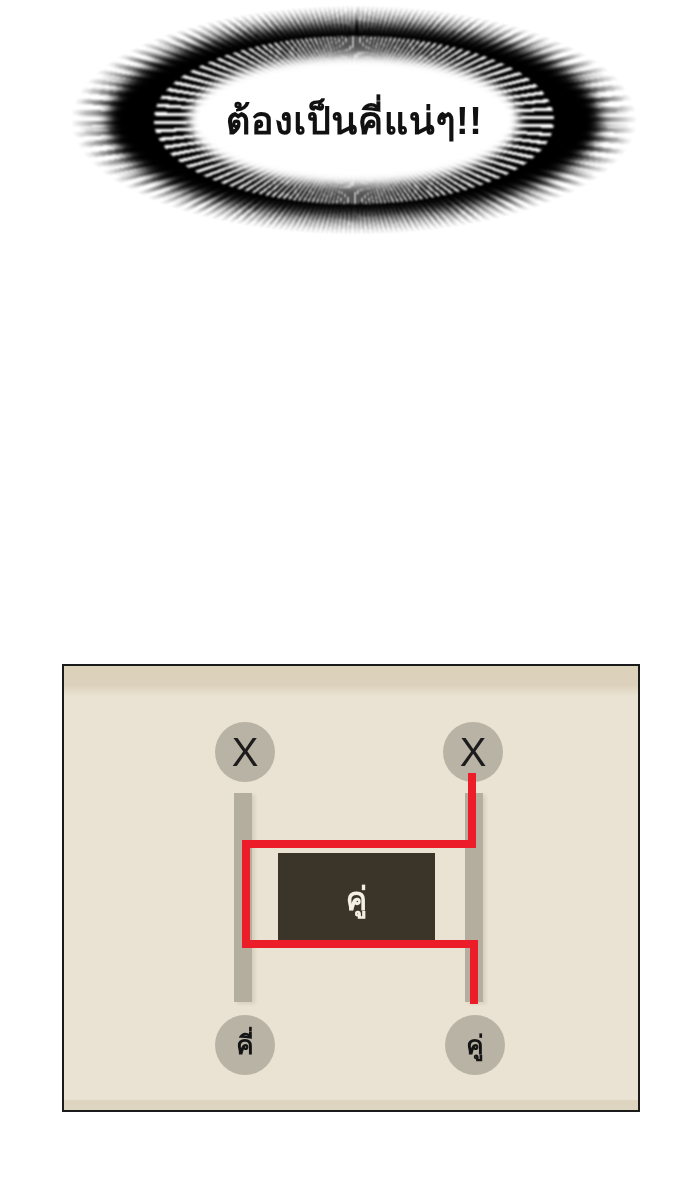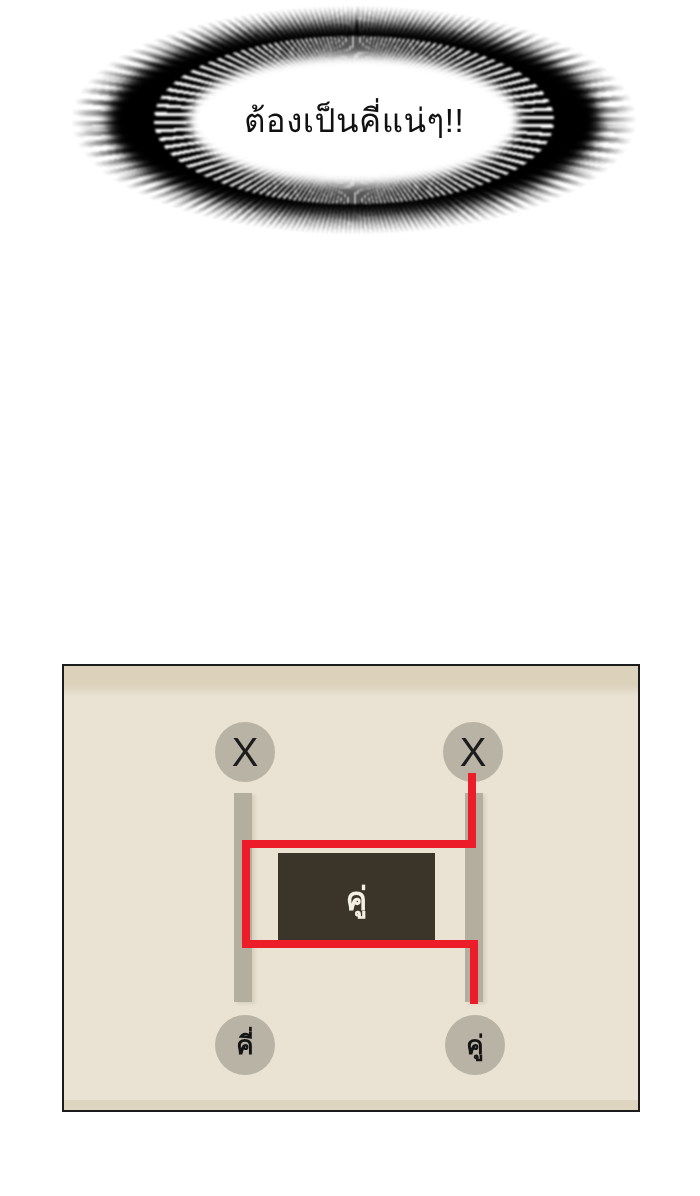--- a/index.html
+++ b/index.html
@@ -29,21 +29,21 @@
   .ring{left:7%;top:9%;width:86%;height:82%;background:#000;filter:blur(6px);}
   .rays-white{
     left:15%;top:14%;width:70%;height:72%;
     background:repeating-conic-gradient(from 1.3deg,#fff 0deg 1deg,rgba(255,255,255,0) 1deg 2.5deg);
     filter:blur(1px);
   }
   .inner-white{left:21%;top:22%;width:58%;height:56%;background:#fff;filter:blur(5px);}
   .burst-text{
     position:absolute;inset:0;z-index:5;
     display:flex;align-items:center;justify-content:center;
-    font-size:33px;font-weight:400;color:#111111;letter-spacing:.5px;
+    font-size:38px;font-weight:700;color:#111111;letter-spacing:.5px;
   }
 
   
   .panel{
     position:absolute;left:62px;top:664px;width:578px;height:448px;
     box-sizing:border-box;border:2px solid #1b1b1b;background:#eae3d3;
   }
   .top-band{position:absolute;left:0;top:0;width:100%;height:30px;
     background:linear-gradient(#dcd2bc 0 65%,#eae3d3 100%);}
   .bottom-band{position:absolute;left:0;bottom:0;width:100%;height:10px;background:#ded5c0;}

